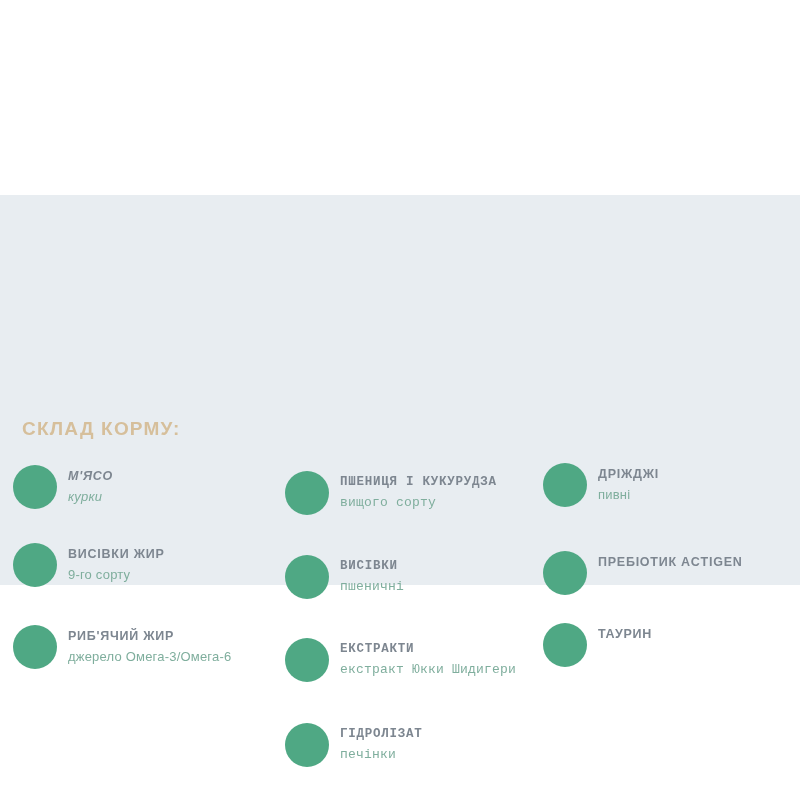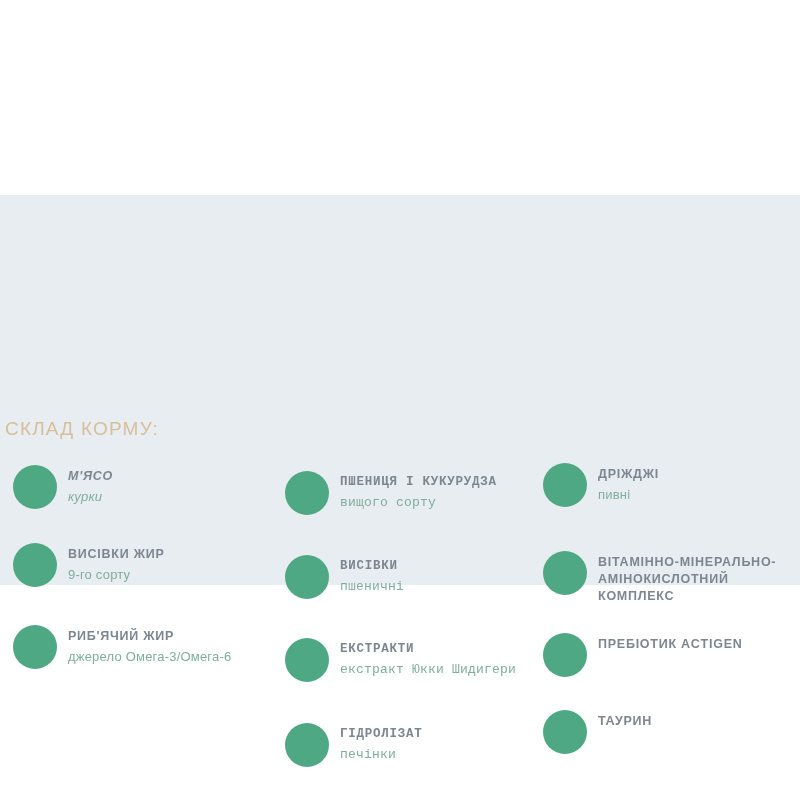--- a/index.html
+++ b/index.html
@@ -30,24 +30,24 @@
     position: absolute;
     left: 0;
     top: 195px;
     width: 800px;
     height: 390px;
     background: #e8edf1;
   }
 
   .panel-title {
     position: absolute;
-    left: 5px;
+    left: 22px;
     top: 223px;
     font-size: 19px;
-    font-weight: normal;
+    font-weight: bold;
     letter-spacing: 1.2px;
     color: #d6bf9b;
     white-space: nowrap;
   }
 
   .columns {
     position: absolute;
     left: 0;
     top: 255px;
     width: 800px;
@@ -186,29 +186,20 @@
         <div class="item">
           <span class="bullet"></span>
           <div class="item-text">
             <div class="item-title">ДРІЖДЖІ</div>
             <div class="item-sub">пивні</div>
           </div>
         </div>
         <div class="item no-sub">
           <span class="bullet"></span>
           <div class="item-text">
-            <div class="item-title">ВІТАМІННО-МІНЕРАЛЬНО-
-АМІНОКИСЛОТНИЙ
-КОМПЛЕКС</div>
-
-          </div>
-        </div>
-        <div class="item no-sub">
-          <span class="bullet"></span>
-          <div class="item-text">
             <div class="item-title">ПРЕБІОТИК ACTIGEN</div>
 
           </div>
         </div>
         <div class="item no-sub">
           <span class="bullet"></span>
           <div class="item-text">
             <div class="item-title">ТАУРИН</div>
 
           </div>

